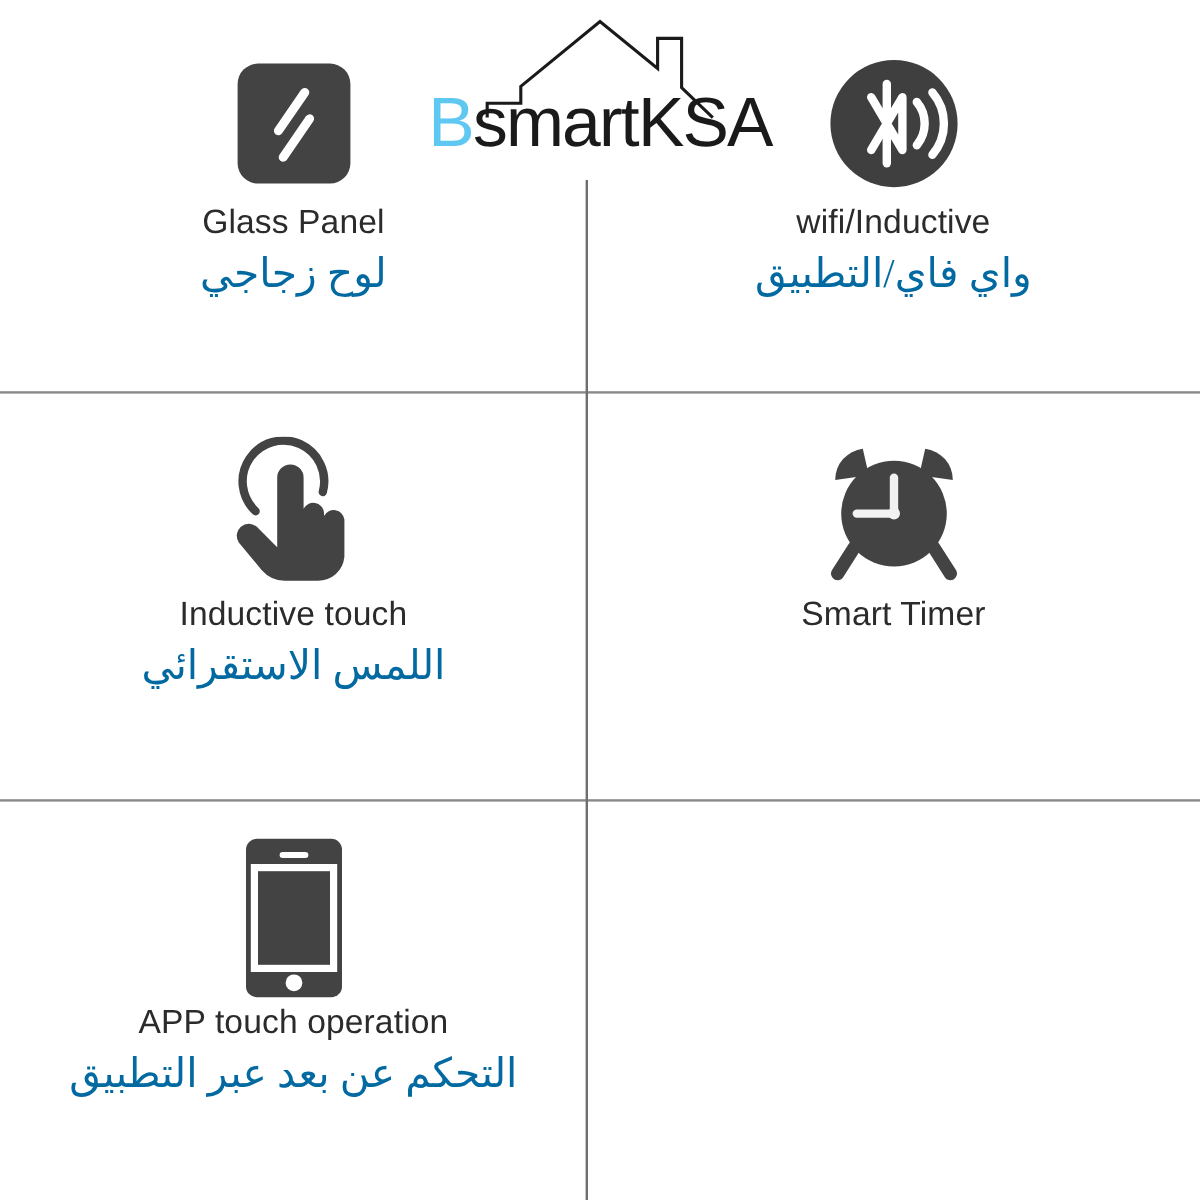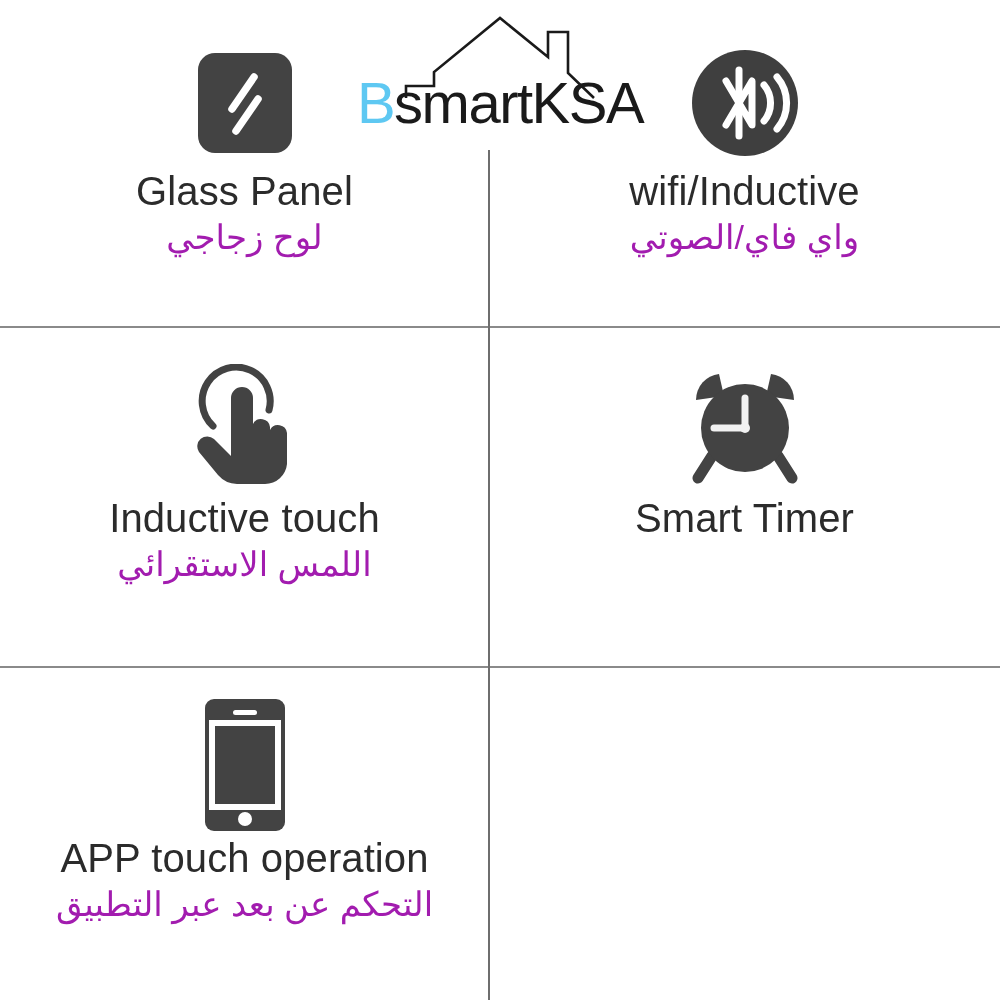--- a/index.html
+++ b/index.html
@@ -74,36 +74,37 @@
 
   .icon-wrap {
     height: 140px;
     display: flex;
     align-items: center;
     justify-content: center;
   }
   .cell.row1 .icon-wrap { height: 130px; }
 
   .label-en {
-    font-size: 40px;
+    font-size: 28px;
     color: #2b2b2b;
     line-height: 1.18;
     text-align: center;
     letter-spacing: 0.1px;
     white-space: nowrap;
   }
   .label-ar {
     font-size: 34px;
-    color: #a21caf;
+    color: #0369a1;
     line-height: 1.3;
     text-align: center;
     direction: rtl;
     unicode-bidi: embed;
+    margin-top: 6px;
     white-space: nowrap;
-    font-family: Liberation Sans, sans-serif;
+    font-family: Liberation Serif, serif;
   }
 
   
   .divider-h {
     position: absolute;
     left: 0;
     width: 1000px;
     height: 2px;
     background: #8a8a8a;
     z-index: 2;
@@ -175,21 +176,21 @@
           <circle cx="55" cy="55" r="53" fill="#3f3f3f"></circle>
 
           <path d="M36 77 L62 33 L62 77 L36 33" fill="none" stroke="#ffffff" stroke-width="7" stroke-linecap="round" stroke-linejoin="round"></path>
           <line x1="49" y1="22" x2="49" y2="88" stroke="#ffffff" stroke-width="7" stroke-linecap="round"></line>
 
           <path d="M74 37 A28 28 0 0 1 74 73" fill="none" stroke="#ffffff" stroke-width="7" stroke-linecap="round"></path>
           <path d="M87 29 A40 40 0 0 1 87 81" fill="none" stroke="#ffffff" stroke-width="7" stroke-linecap="round"></path>
         </svg>
       </div>
       <div class="label-en">wifi/Inductive</div>
-      <div class="label-ar">واي فاي/الصوتي</div>
+      <div class="label-ar">واي فاي/التطبيق</div>
     </div>
 
     <div class="cell row2">
       <div class="icon-wrap">
         <svg width="116" height="122" viewBox="0 0 116 122" aria-hidden="true">
 
           <path d="M26 62 A34 34 0 1 1 82 46" fill="none" stroke="#434343" stroke-width="7" stroke-linecap="round"></path>
 
           <path d="M44 34
                    a11 11 0 0 1 22 0

